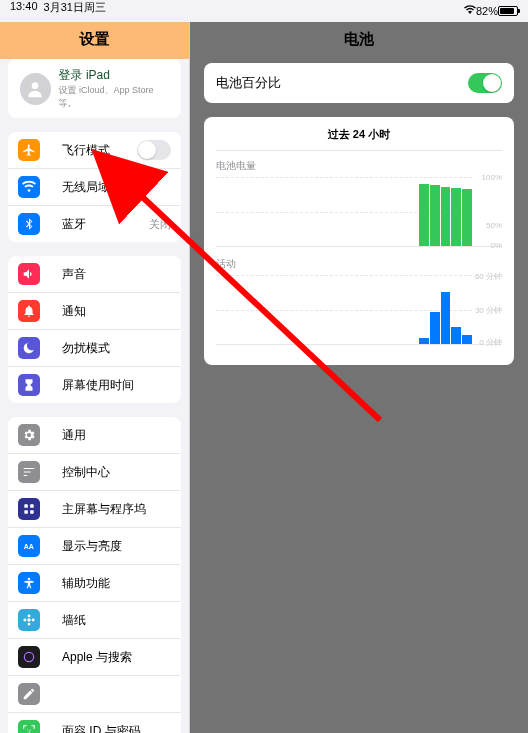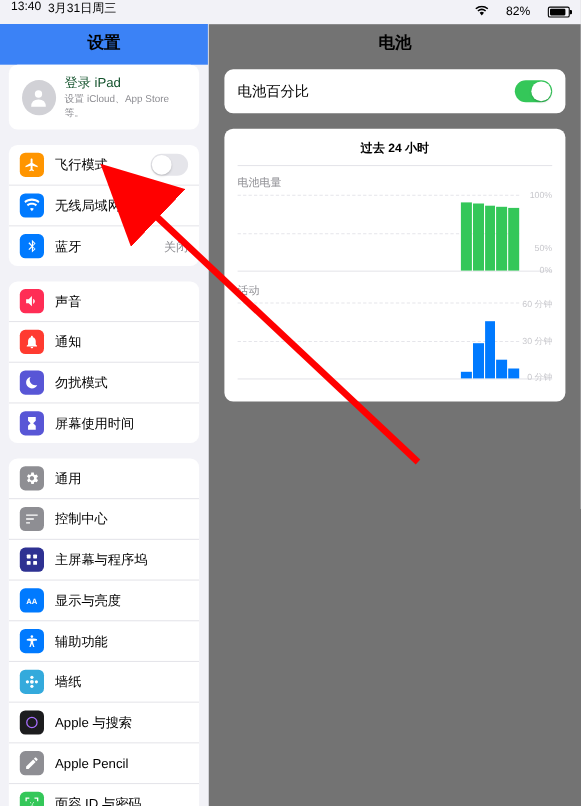--- a/index.html
+++ b/index.html
@@ -1,33 +1,33 @@
 <!DOCTYPE html>
 <html><head>
 <meta charset="utf-8">
 <style>
 * { margin: 0; padding: 0; box-sizing: border-box; font-family: -apple-system, "Helvetica Neue", sans-serif; }
 body { width: 528px; height: 733px; background: #f2f2f7; overflow: hidden; position: relative; }
 .status-bar { height: 22px; display: flex; justify-content: space-between; padding: 0 10px; font-size: 11px; background: #f2f2f7; }
 .status-left { display: flex; gap: 6px; }
-.status-right { display: flex; gap: 16px; align-items: center; }
+.status-right { display: flex; gap: 0; align-items: center; }
 .battery-icon { width: 20px; height: 10px; border: 1px solid #000; border-radius: 2px; position: relative; }
 .battery-icon::after { content: ""; position: absolute; right: -3px; top: 2px; width: 2px; height: 4px; background: #000; border-radius: 0 1px 1px 0; }
 .battery-fill { position: absolute; left: 1px; top: 1px; bottom: 1px; width: 80%; background: #000; border-radius: 1px; }
 .main { display: flex; height: calc(100% - 22px); }
 .sidebar { width: 190px; background: #f2f2f7; border-right: 1px solid #d1d1d6; overflow-y: auto; }
-.sidebar-title { text-align: center; font-size: 15px; font-weight: 600; padding: 8px 0 10px; background: #3b82f6; }
+.sidebar-title { text-align: center; font-size: 15px; font-weight: 600; padding: 8px 0 10px; background: #fdba74; }
 .profile { display: flex; align-items: center; background: #fff; padding: 8px 12px; border-radius: 8px; margin: 0 8px 14px; }
 .avatar { width: 32px; height: 32px; background: #d1d1d6; border-radius: 50%; display: flex; align-items: center; justify-content: center; }
 .avatar svg { width: 20px; height: 20px; fill: #fff; }
 .profile-text { margin-left: 8px; }
 .profile-title { font-size: 12px; color: #14532d; }
 .profile-sub { font-size: 9px; color: #8e8e93; }
 .group { background: #fff; border-radius: 8px; margin: 0 8px 14px; overflow: hidden; }
-.item { display: flex; align-items: center; padding: 7px 10px; border-bottom: 0.5px solid #e5e5ea; font-size: 12px; }
+.item { display: flex; align-items: center; padding: 7px 10px; border-bottom: 0.5px solid #e5e5ea; font-size: 12px; gap: 12px; }
 .item:last-child { border-bottom: none; }
 .item-icon { width: 22px; height: 22px; border-radius: 5px; display: flex; align-items: center; justify-content: center; margin-right: 10px; flex-shrink: 0; }
 .item-icon svg { width: 14px; height: 14px; fill: #fff; }
 .item-label { flex: 1; }
 .item-value { color: #8e8e93; font-size: 11px; }
 .toggle { width: 34px; height: 20px; background: #e5e5ea; border-radius: 10px; position: relative; }
 .toggle-knob { width: 18px; height: 18px; background: #fff; border-radius: 50%; position: absolute; top: 1px; left: 1px; box-shadow: 0 1px 2px rgba(0,0,0,0.2); }
 .toggle.on { background: #34c759; }
 .toggle.on .toggle-knob { left: auto; right: 1px; }
 .detail { flex: 1; background: #737373; overflow-y: auto; padding: 0 14px; }
@@ -212,21 +212,20 @@
             </svg>
           </div>
         <span class="item-label">Apple 与搜索</span>
       </div>
       <div class="item">
         <div class="item-icon" style="background:#8e8e93">
             <svg viewBox="0 0 24 24">
               <path d="M3 17.25V21h3.75L17.81 9.94l-3.75-3.75L3 17.25zM20.71 7.04c.39-.39.39-1.02 0-1.41l-2.34-2.34c-.39-.39-1.02-.39-1.41 0l-1.83 1.83 3.75 3.75 1.83-1.83z"></path>
             </svg>
           </div>
-        <span class="item-label">Apple Pencil</span>
       </div>
       <div class="item">
         <div class="item-icon" style="background:#34c759">
             <svg viewBox="0 0 24 24">
               <path d="M4 4h4V2H2v6h2V4zm16 0v4h2V2h-6v2h4zM4 20v-4H2v6h6v-2H4zm16 0h-4v2h6v-6h-2v4zM9 9h1v2H9V9zm5 0h1v2h-1V9zm-2 2v3h-1v1h2v-4h-1zm-3 5c1 1 5 1 6 0l-1-1c-.7.7-3.3.7-4 0l-1 1z"></path>
             </svg>
           </div>
         <span class="item-label">面容 ID 与密码</span>
       </div>
 

